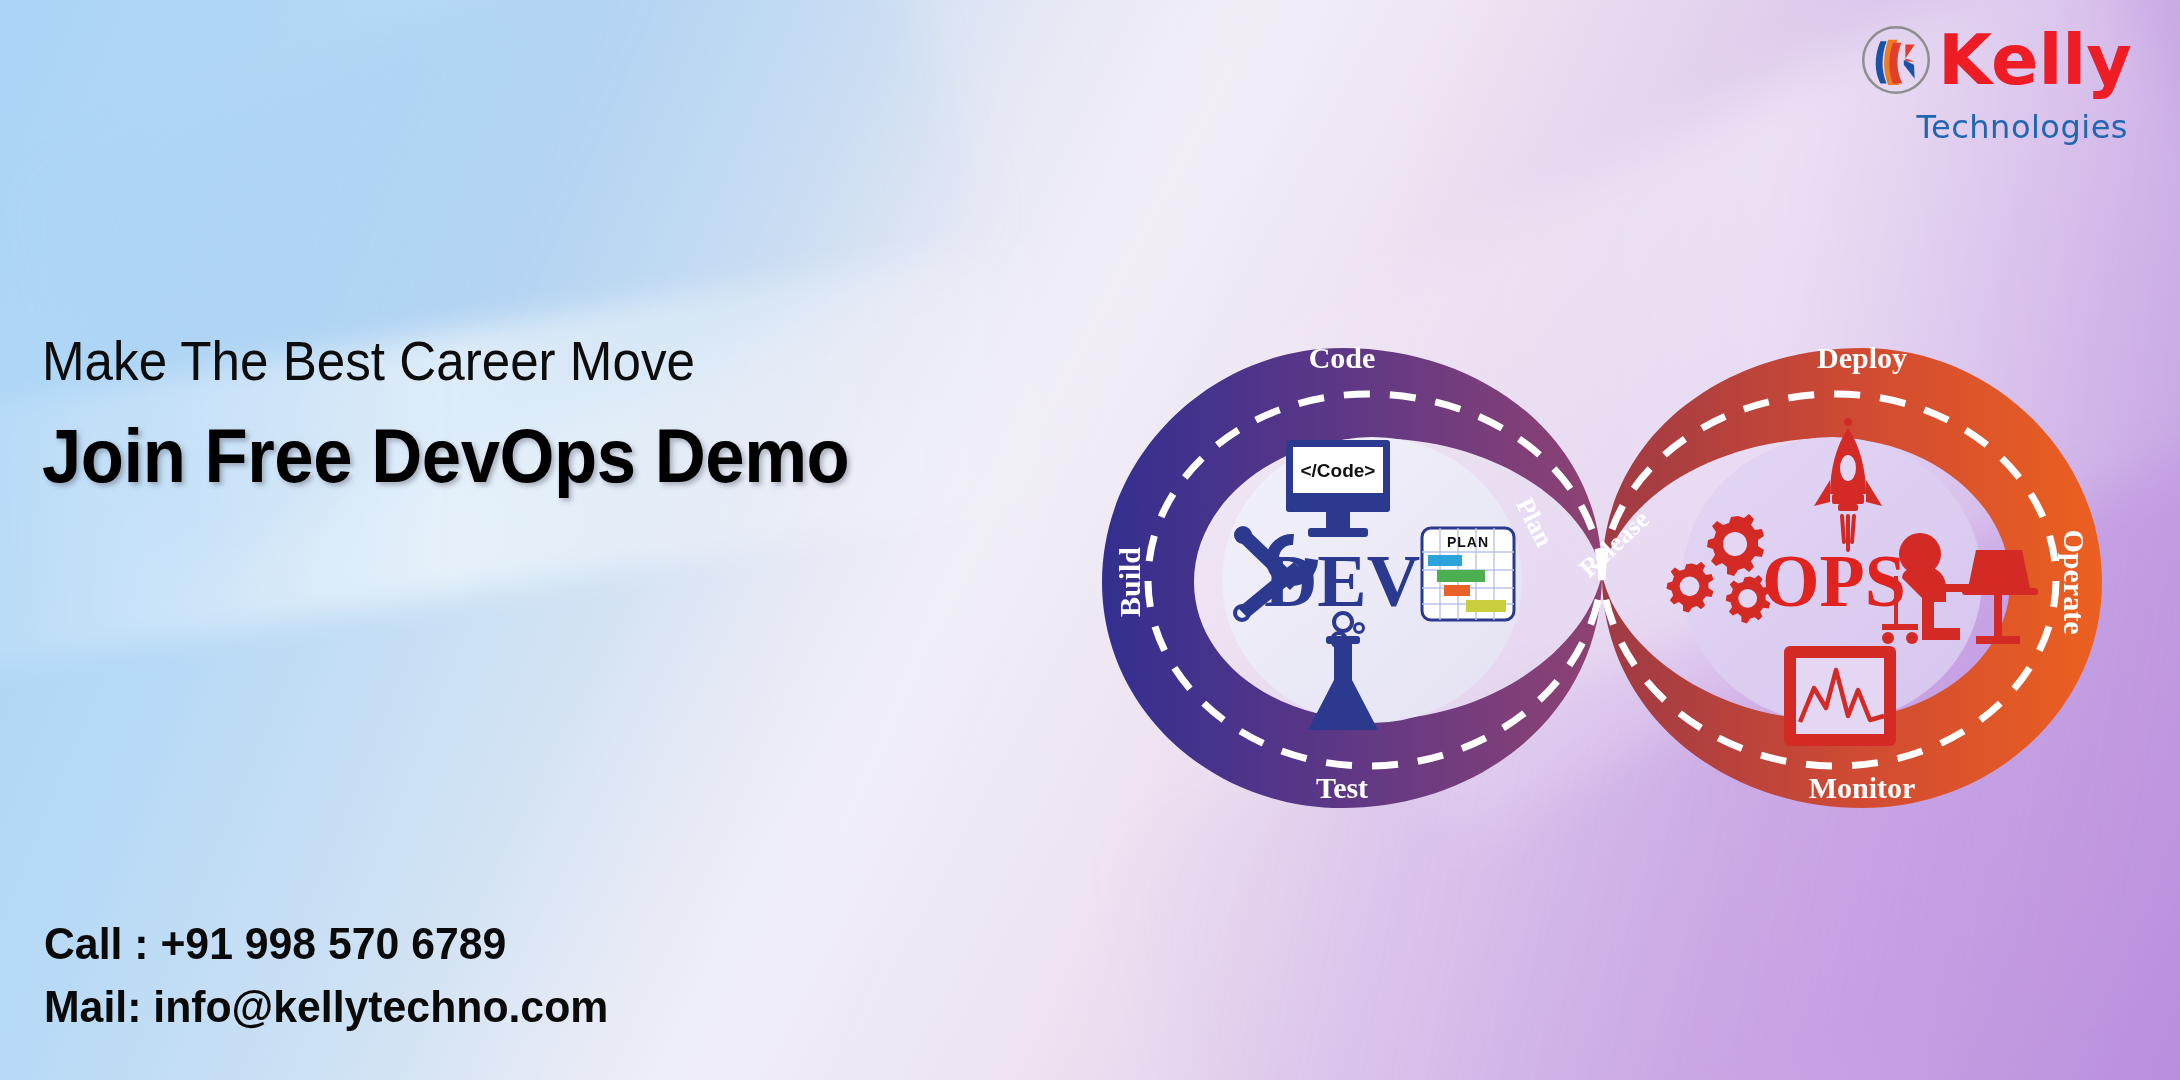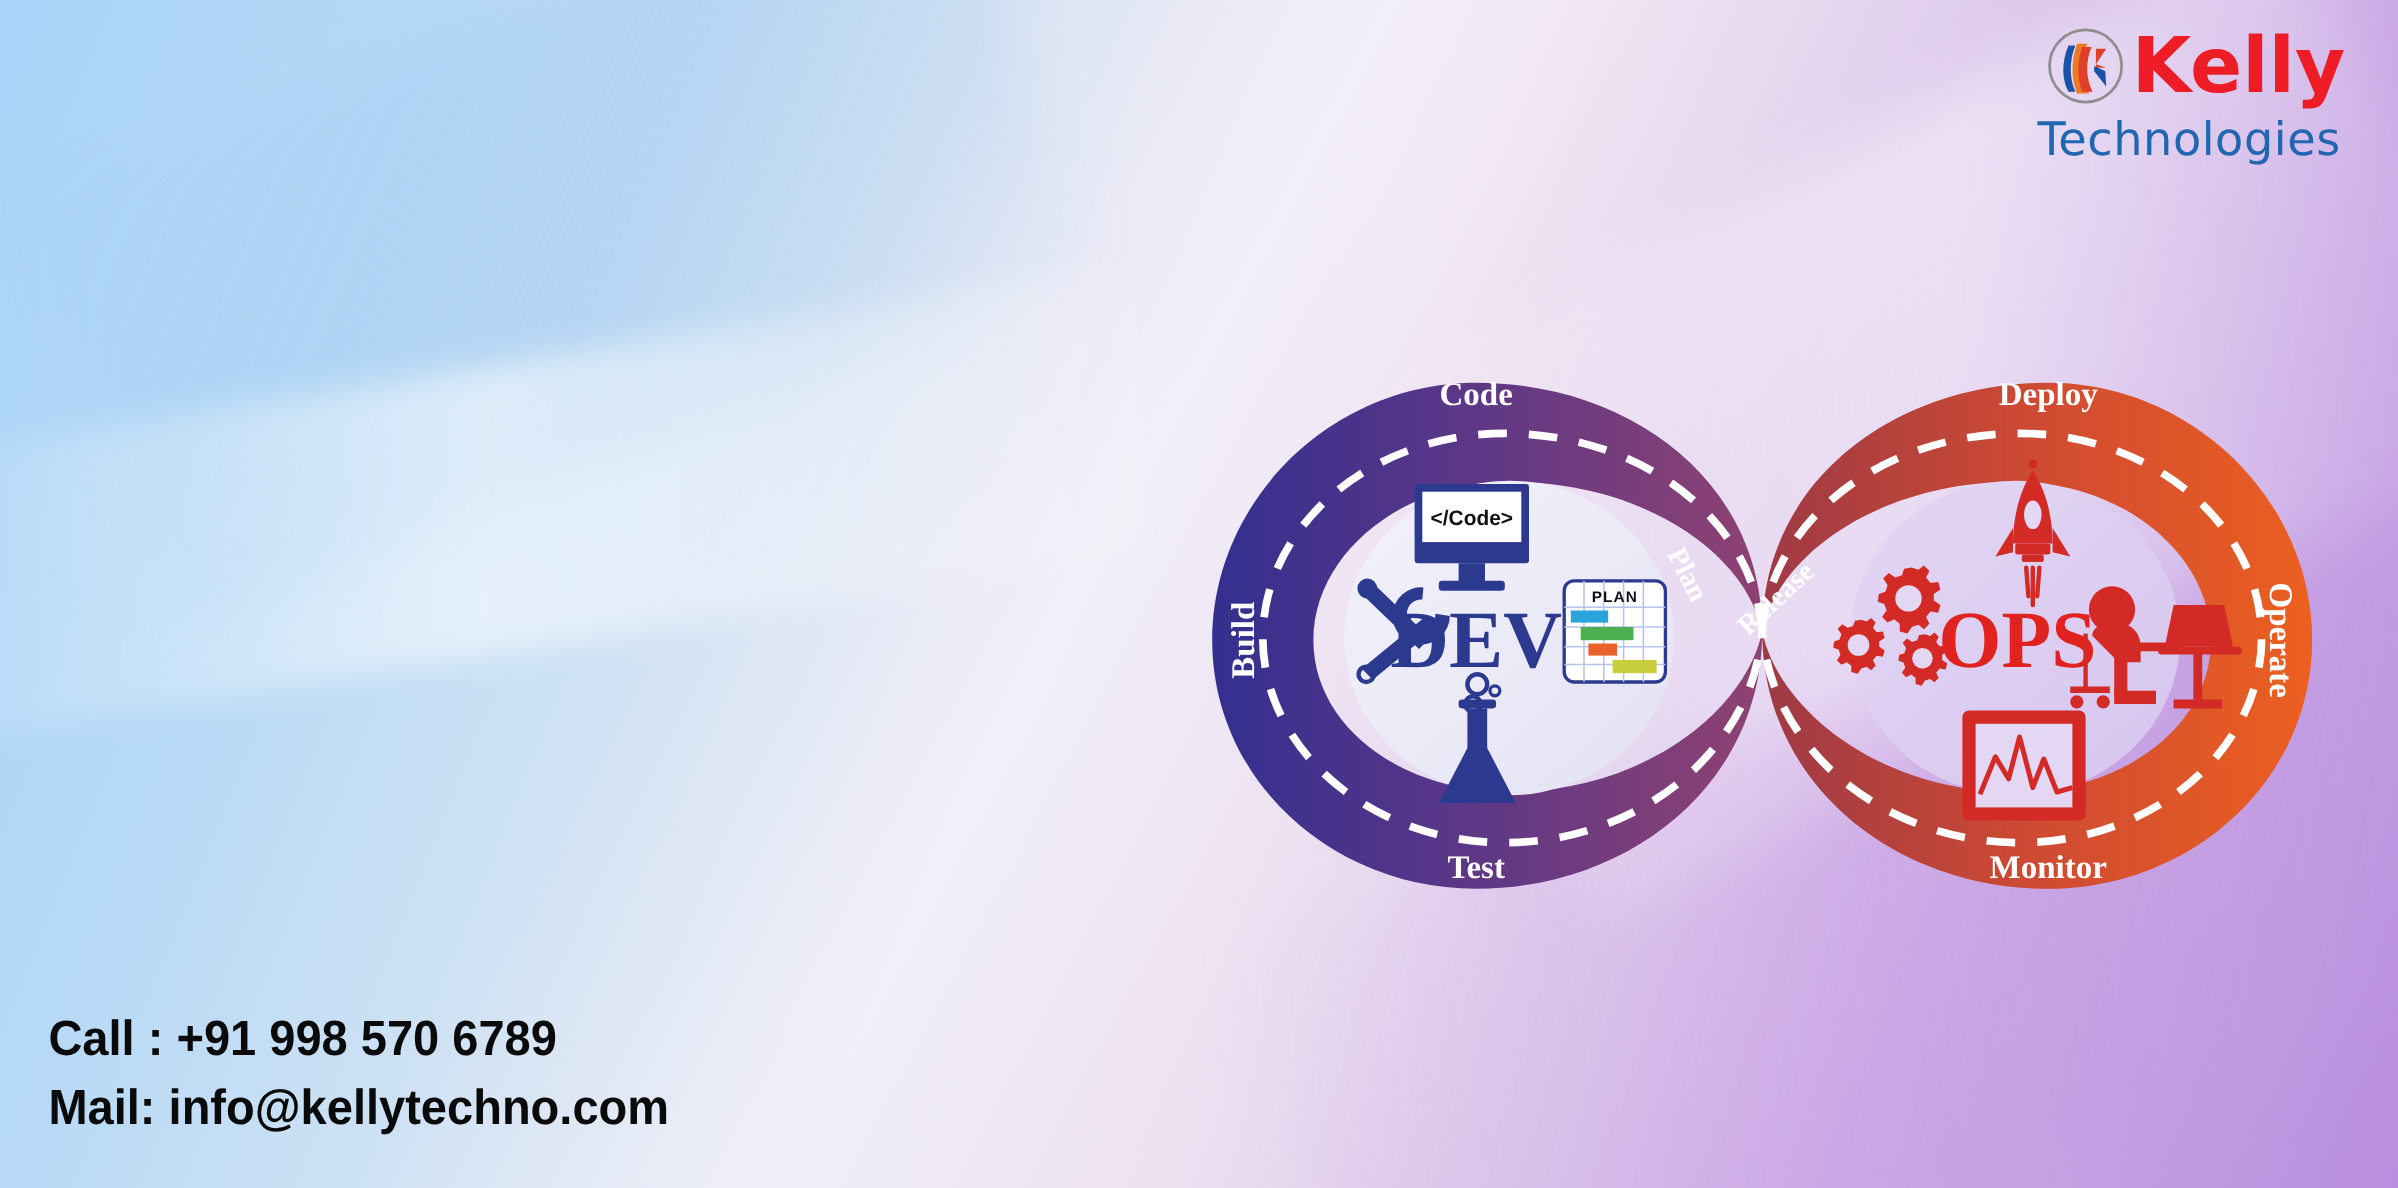--- a/index.html
+++ b/index.html
@@ -88,21 +88,21 @@
     font-weight: 700;
     font-size: 70px;
     line-height: 72px;
     color: #ee1c25;
     letter-spacing: 0px;
     margin-left: 3px;
   }
   .logo-tech {
     text-align: right;
     font-family: "DejaVu Sans", sans-serif;
-    font-size: 42px;
+    font-size: 32px;
     line-height: 50px;
     color: #2166b0;
     letter-spacing: 0.5px;
     padding-right: 4px;
   }
 
   
   .headline-block {
     position: absolute;
     left: 42px;
@@ -235,20 +235,24 @@
         <path d="M40 24 C33 45 33 64 40 82 L54 82 C44 63 44 44 52 24 Z" fill="#ef7a23"></path>
         <path d="M46 28 C40 46 40 64 46 80 L58 80 C50 63 50 45 57 28 Z" fill="#e0402a"></path>
         <path d="M62 30 L74 30 L62 48 L74 52 L62 52 Z" fill="#e0402a"></path>
         <path d="M60 50 L73 56 L74 74 L60 56 Z" fill="#1a52a8"></path>
       </svg>
       <div class="logo-kelly">Kelly</div>
     </div>
     <div class="logo-tech">Technologies</div>
   </div>
 
+  <div class="headline-block">
+    <div class="headline-sub">Make The Best Career Move</div>
+    <div class="headline-main">Join Free DevOps Demo</div>
+  </div>
 
   <div class="contact-block">
     <div class="contact-line">Call : +91 998 570 6789</div>
     <div class="contact-line">Mail: info@kellytechno.com</div>
   </div>
 
 
   <div class="devops">
     <svg viewBox="0 0 1120 572" xmlns="http://www.w3.org/2000/svg">
       <defs>

